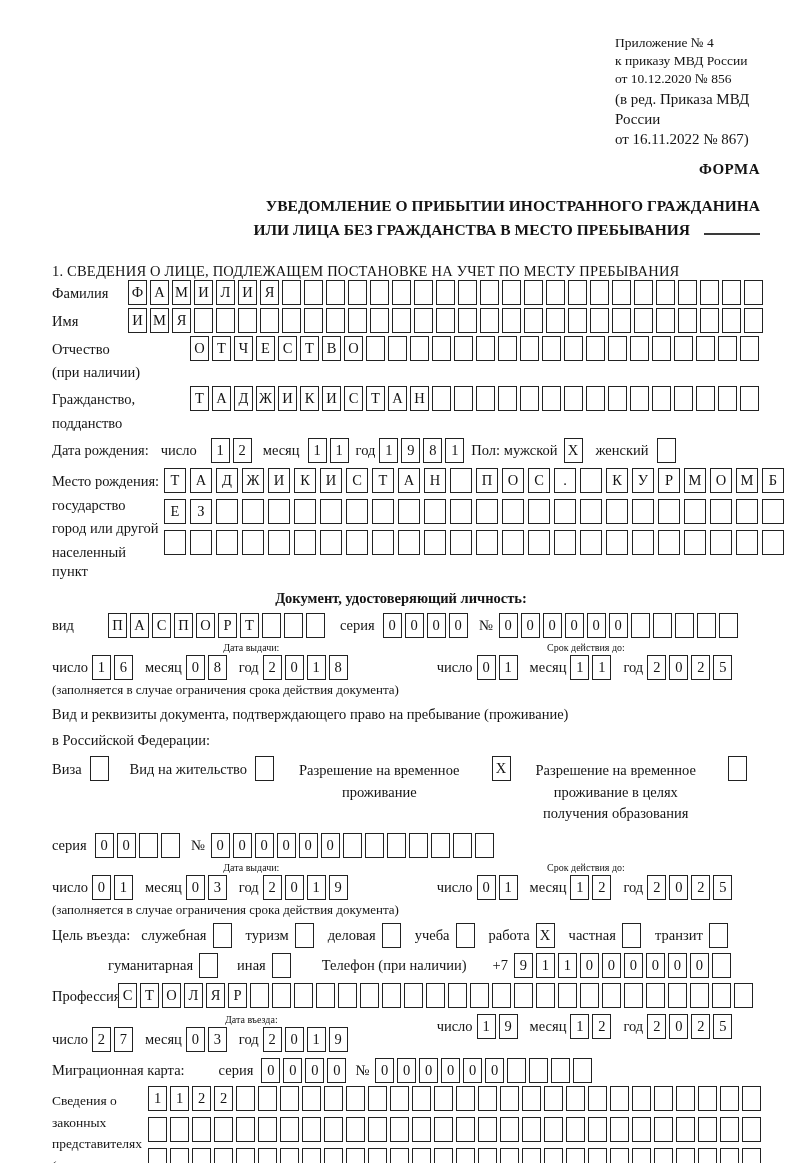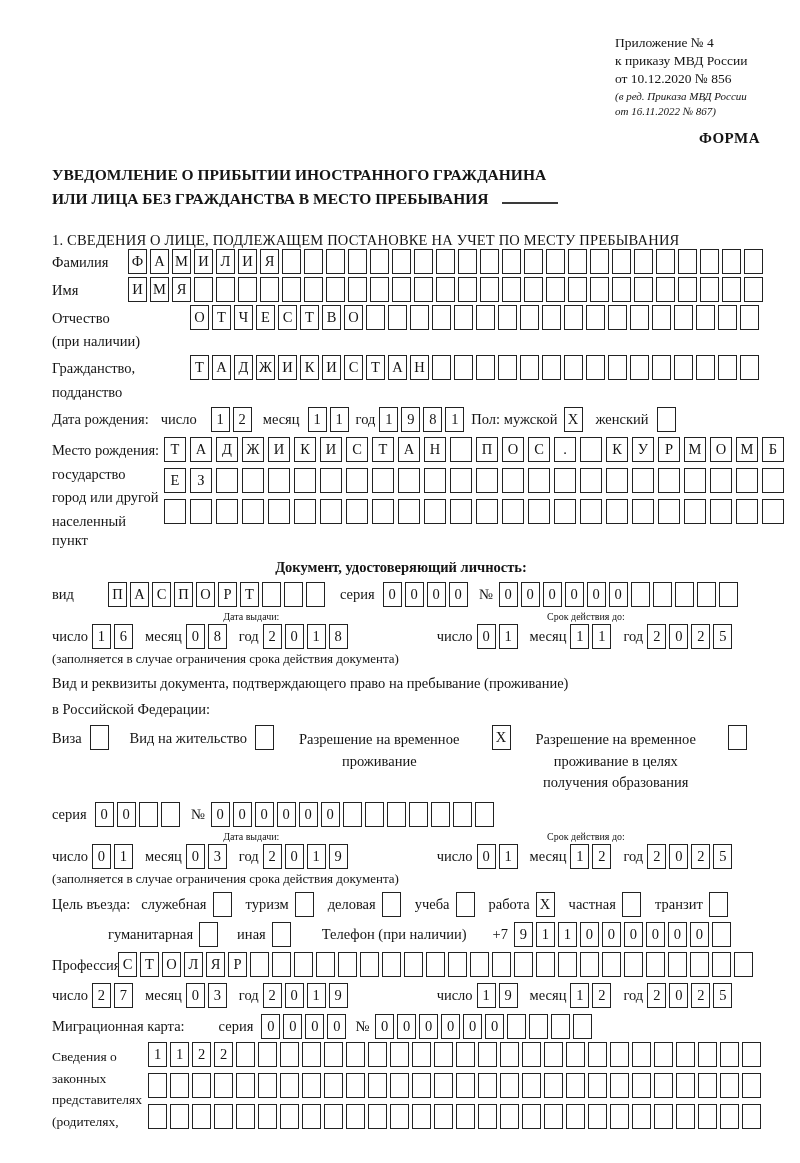--- a/index.html
+++ b/index.html
@@ -3,23 +3,23 @@
 <meta charset="utf-8">
 <style>
   * { box-sizing: border-box; }
   html,body { margin:0; padding:0; background:#ffffff; }
   .page {
     width:800px; height:1163px; background:#fff; overflow:hidden;
     font-family:"Liberation Serif", serif; color:#141414;
     padding:34px 10px 0 52px; position:relative;border-radius:23px;
   }
   .appendix { margin-left:563px; font-size:13.5px; line-height:1.35; }
-  .appendix .rev { font-size:11px;font-style:italic; }
+  .appendix .rev { font-size:15px; }
   .forma { text-align:right; padding-right:30px; font-weight:bold; font-size:15px; margin-top:12px; letter-spacing:.5px; }
-  .title { text-align:left; font-weight:bold; font-size:15.5px; line-height:1.5; margin-top:16px; margin-right:30px; }
+  .title { text-align:right; font-weight:bold; font-size:15.5px; line-height:1.5; margin-top:16px; margin-right:30px; }
   .blank { display:inline-block; width:56px; border-bottom:2px solid #3a3a3a; margin-left:14px; }
   .section { font-weight:normal; font-size:14.5px; margin-top:22px; letter-spacing:.2px; }
 
   .row { display:flex; align-items:flex-start; margin-bottom:3px; }
   .lbl { font-size:14.5px; line-height:1.35; padding-top:4px; flex:none; }
   .lblcol { display:flex; flex-direction:column; flex:none; }
   .cells { display:flex; flex:none; }
   .cell {
     width:19px; height:25px; border:1.6px solid #222; margin-right:3px;
     display:flex; align-items:center; justify-content:center;
@@ -651,20 +651,21 @@
         <span class="cell"></span>
         <span class="cell"></span>
         <span class="cell"></span>
         <span class="cell"></span>
         <span class="cell"></span>
       </span>
   </div>
 
   <div class="dg-row" style="margin-top:6px;">
     <div class="dg dg-left">
+      <div class="dg-head">Дата въезда:</div>
       <div class="dg-line">
         <span class="lbl">число</span>
         <span class="cells">
             <span class="cell">2</span>
             <span class="cell">7</span>
           </span>
         <span class="lbl">месяц</span>
         <span class="cells">
             <span class="cell">0</span>
             <span class="cell">3</span>

